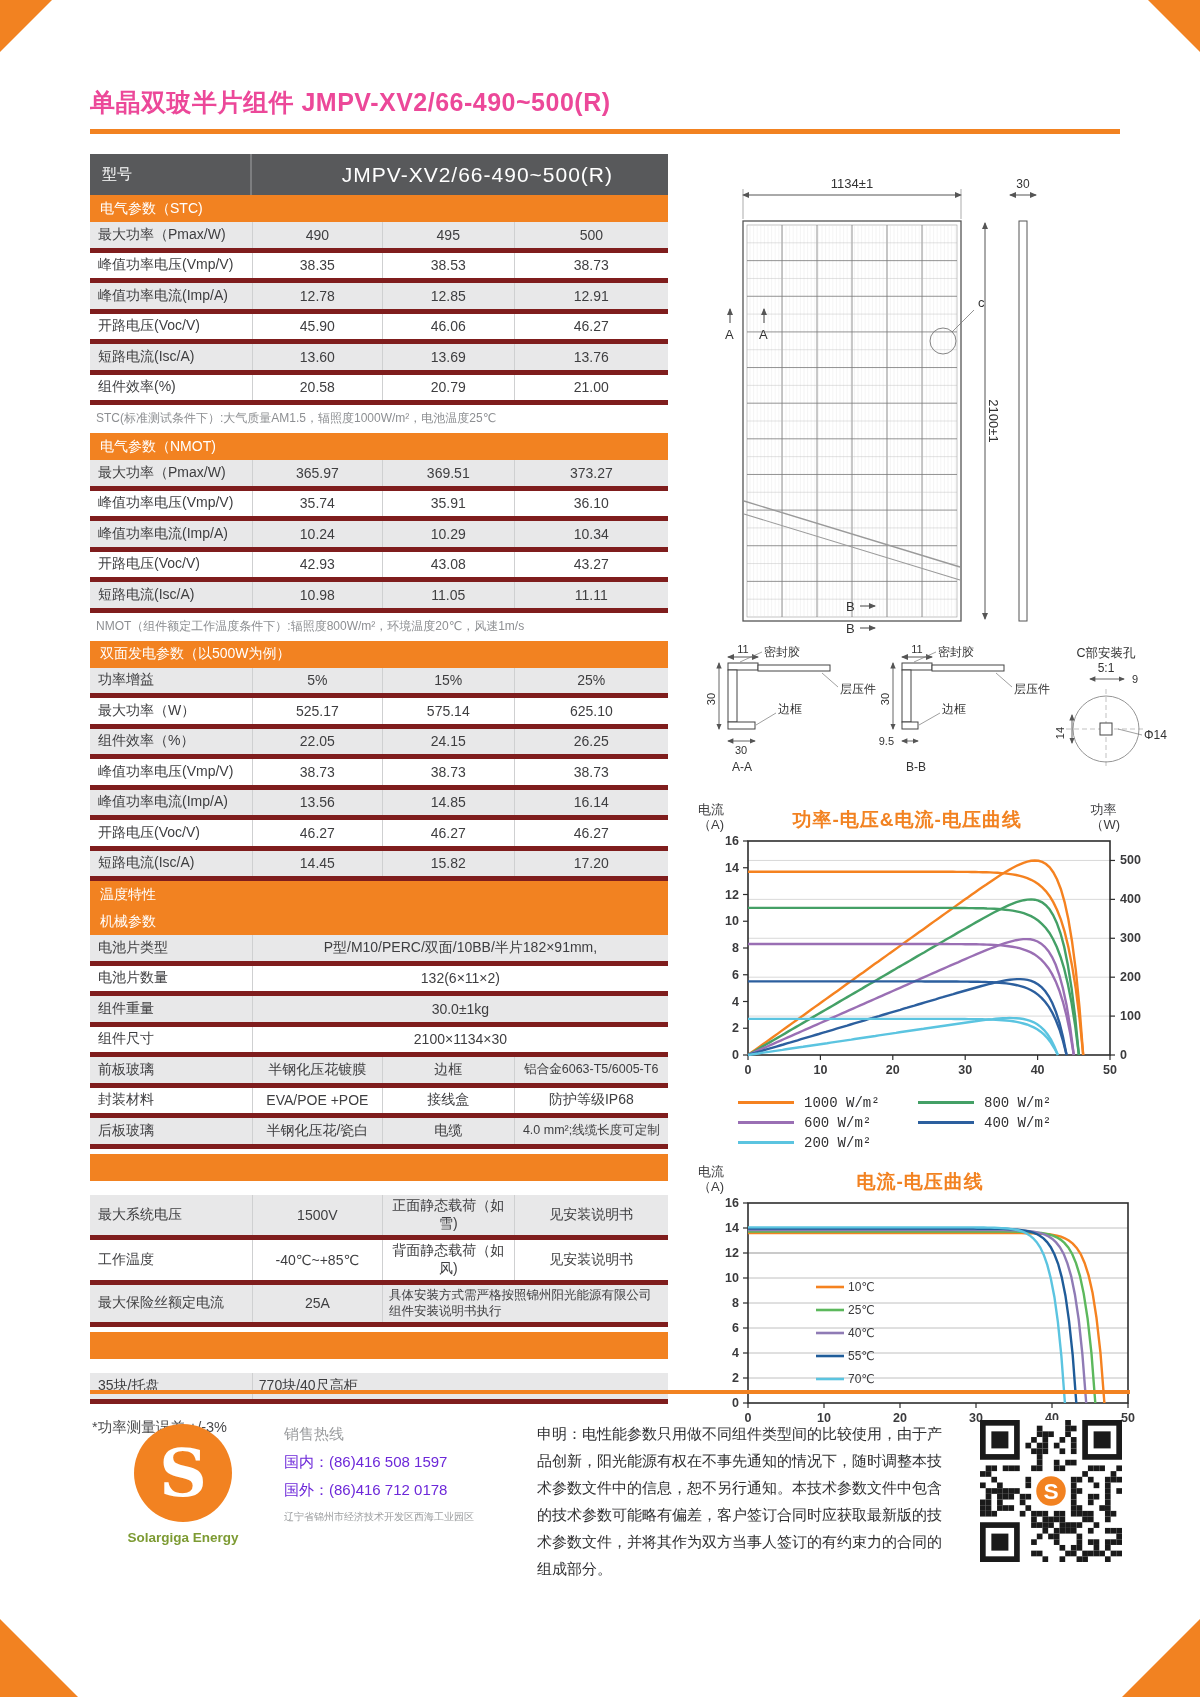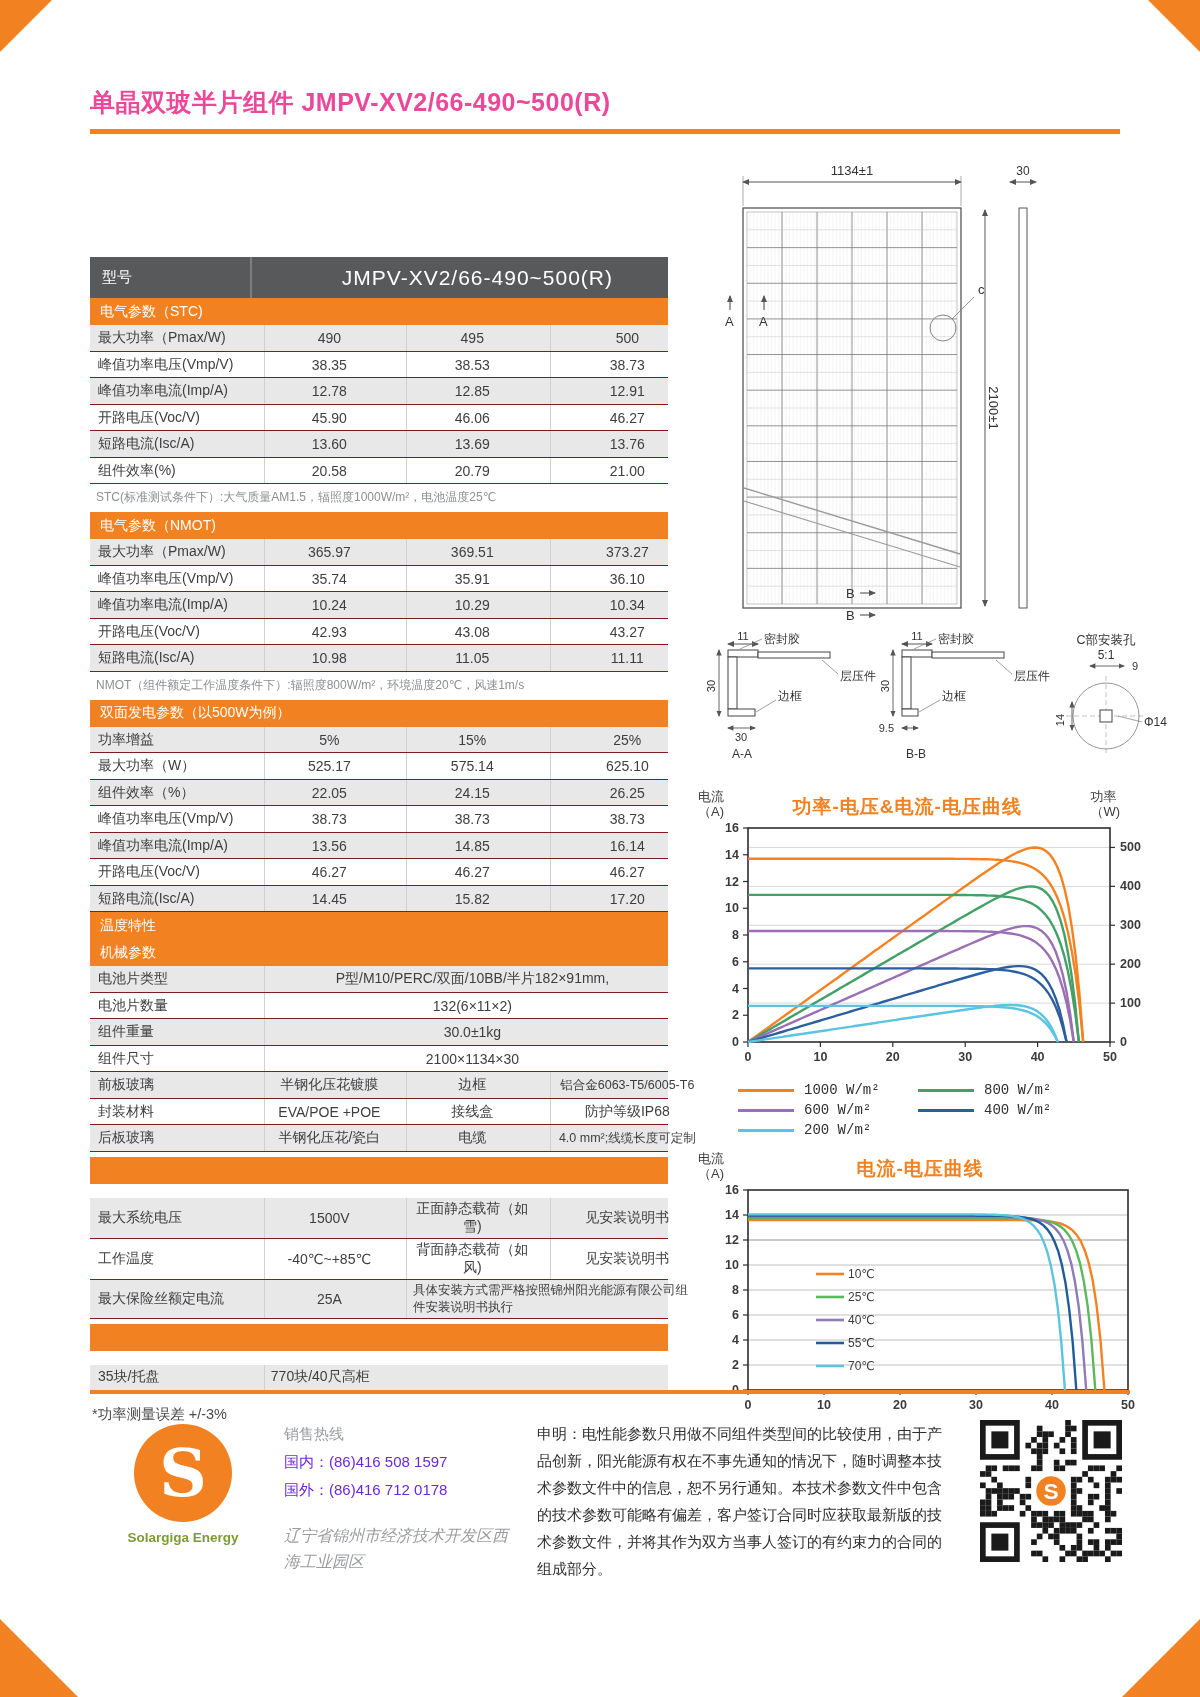--- a/index.html
+++ b/index.html
@@ -23,21 +23,21 @@
   
   .model-row{display:grid;grid-template-columns:28% 72%;background:#58595B;color:#fff;height:41px;}
   .model-row .m-lab{display:flex;align-items:center;padding-left:12px;font-size:15px;border-right:2px solid #7d7e80;}
   .model-row .m-val{display:flex;align-items:center;justify-content:center;font-size:21px;letter-spacing:1px;padding-left:35px;}
 
   .sec-bar{background:#F28221;color:#fff;font-size:14px;height:27px;display:flex;align-items:center;padding-left:10px;box-sizing:border-box;}
   .sec-bar.gap-top{margin-top:5px;}
   .note{font-size:12px;color:#8d8f92;padding:5px 2px 6px 6px;}
 
   .rows{width:100%;}
-  .t-row{display:grid;grid-template-columns:28% 22.5% 22.8% 26.7%;border-bottom:1px solid #7f1d1d;min-height:25.5px;background:#fff;gap:12px;}
+  .t-row{display:grid;grid-template-columns:28% 22.5% 22.8% 26.7%;border-bottom:5px solid #7f1d1d;min-height:25.5px;background:#fff;}
   .t-row.c2{grid-template-columns:28% 72%;}
   .t-row.alt{background:#E8E8E9;}
   .t-row .cell{display:flex;align-items:center;font-size:14px;padding:2px 6px;box-sizing:border-box;}
   .t-row .cell.lab{padding-left:8px;}
   .t-row .cell.val{justify-content:center;text-align:center;}
   .t-row .cell + .cell{border-left:1px solid #cfd0d1;}
   .t-row .cell.small{font-size:12.5px;line-height:1.35;}
   .t-row .cell.span2{grid-column:3/5;}
   .t-row .cell.leftval{justify-content:flex-start;}
   .rows.pushdown{margin-top:14px;}
@@ -56,21 +56,21 @@
   
   .footer{position:absolute;left:90px;right:70px;top:1390px;}
   .footer-rule{height:4px;background:#F28221;margin-bottom:26px;}
   .footer-flex{display:flex;align-items:flex-start;}
   .logo-blk{width:150px;flex:0 0 150px;text-align:center;margin-left:18px;}
   .logo-circle{width:98px;height:98px;border-radius:50%;background:#F28221;color:#fff;display:flex;align-items:center;justify-content:center;font-size:66px;font-weight:bold;margin:4px auto 8px;font-family:"DejaVu Serif","Liberation Serif",serif;}
   .brand{color:#7D9B33;font-weight:bold;font-size:13.5px;}
   .contact-blk{width:225px;flex:0 0 225px;margin-left:26px;font-size:15px;line-height:1.85;}
   .contact-blk .c-title{color:#9a9c9e;}
   .contact-blk .c-line{color:#6d28d9;}
-  .contact-blk .c-addr{color:#9a9c9e;font-size:16px;line-height:1.6;margin-top:20px;font-style:italic;}
+  .contact-blk .c-addr{color:#9a9c9e;font-size:10px;line-height:1.6;margin-top:6px;}
   .decl-blk{flex:1;margin-left:28px;margin-right:24px;font-size:15px;line-height:1.8;color:#2f2f31;}
   .qr-blk{width:150px;flex:0 0 150px;}
 </style>
 </head>
 <body>
 
 <div class="page">
   <div class="corner c-tl"></div>
   <div class="corner c-tr"></div>
   <div class="corner c-bl"></div>

